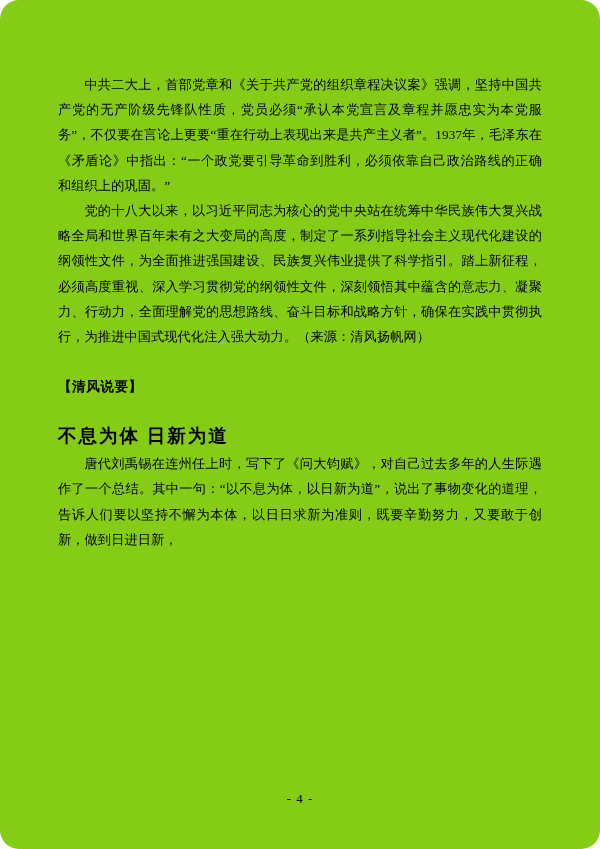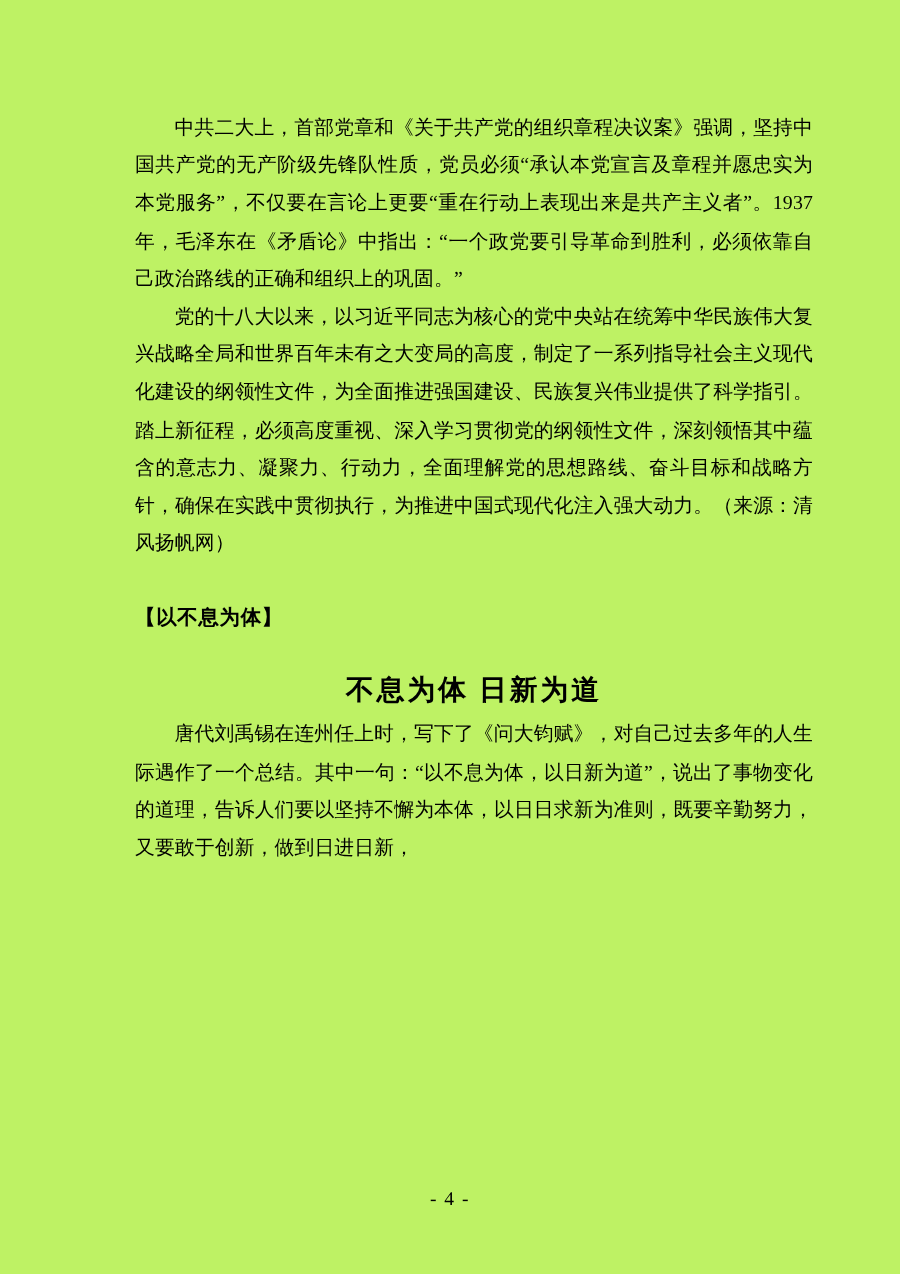--- a/index.html
+++ b/index.html
@@ -12,22 +12,23 @@
     background: #ffffff;
     font-family: "Liberation Serif", "DejaVu Serif", serif;
     color: #000000;
     overflow: hidden;
   }
   .page {
     position: relative;
     width: 600px;
     height: 849px;
     box-sizing: border-box;
-    padding: 72px 58px 40px 90px;
-    background: #bef264;
+    padding: 72px 58px 40px 58px;
+    background: #84cc16;
+    border-radius: 19px;
   }
   .body-text {
     font-size: 13.2px;
     line-height: 25.2px;
     text-align: justify;
     text-justify: inter-ideograph;
     letter-spacing: 0.1px;
     color: #000;
   }
   p.para {
@@ -36,21 +37,21 @@
   }
   .section-tag {
     margin-top: 26px;
     font-size: 13.6px;
     line-height: 24px;
     font-weight: bold;
     letter-spacing: 0.5px;
   }
   .article-title {
     margin-top: 22px;
-    text-align: center;
+    text-align: left;
     font-size: 18.5px;
     line-height: 30px;
     font-weight: bold;
     letter-spacing: 2px;
     font-family: "Liberation Serif", "DejaVu Serif", serif;
   }
   .after-title {
     margin-top: 0;
   }
   .page-number {
@@ -67,21 +68,21 @@
 </head>
 <body>
 
 <div class="page">
 
   <div class="body-text">
     <p class="para">中共二大上，首部党章和《关于共产党的组织章程决议案》强调，坚持中国共产党的无产阶级先锋队性质，党员必须“承认本党宣言及章程并愿忠实为本党服务”，不仅要在言论上更要“重在行动上表现出来是共产主义者”。1937年，毛泽东在《矛盾论》中指出：“一个政党要引导革命到胜利，必须依靠自己政治路线的正确和组织上的巩固。”</p>
     <p class="para">党的十八大以来，以习近平同志为核心的党中央站在统筹中华民族伟大复兴战略全局和世界百年未有之大变局的高度，制定了一系列指导社会主义现代化建设的纲领性文件，为全面推进强国建设、民族复兴伟业提供了科学指引。踏上新征程，必须高度重视、深入学习贯彻党的纲领性文件，深刻领悟其中蕴含的意志力、凝聚力、行动力，全面理解党的思想路线、奋斗目标和战略方针，确保在实践中贯彻执行，为推进中国式现代化注入强大动力。（来源：清风扬帆网）</p>
   </div>
 
-  <div class="section-tag">【以不息为体】</div>
+  <div class="section-tag">【清风说要】</div>
 
   <div class="article-title">不息为体  日新为道</div>
 
   <div class="body-text after-title">
     <p class="para">唐代刘禹锡在连州任上时，写下了《问大钧赋》，对自己过去多年的人生际遇作了一个总结。其中一句：“以不息为体，以日新为道”，说出了事物变化的道理，告诉人们要以坚持不懈为本体，以日日求新为准则，既要辛勤努力，又要敢于创新，做到日进日新，</p>
   </div>
 
   <div class="page-number">- 4 -</div>
 
 </div>

